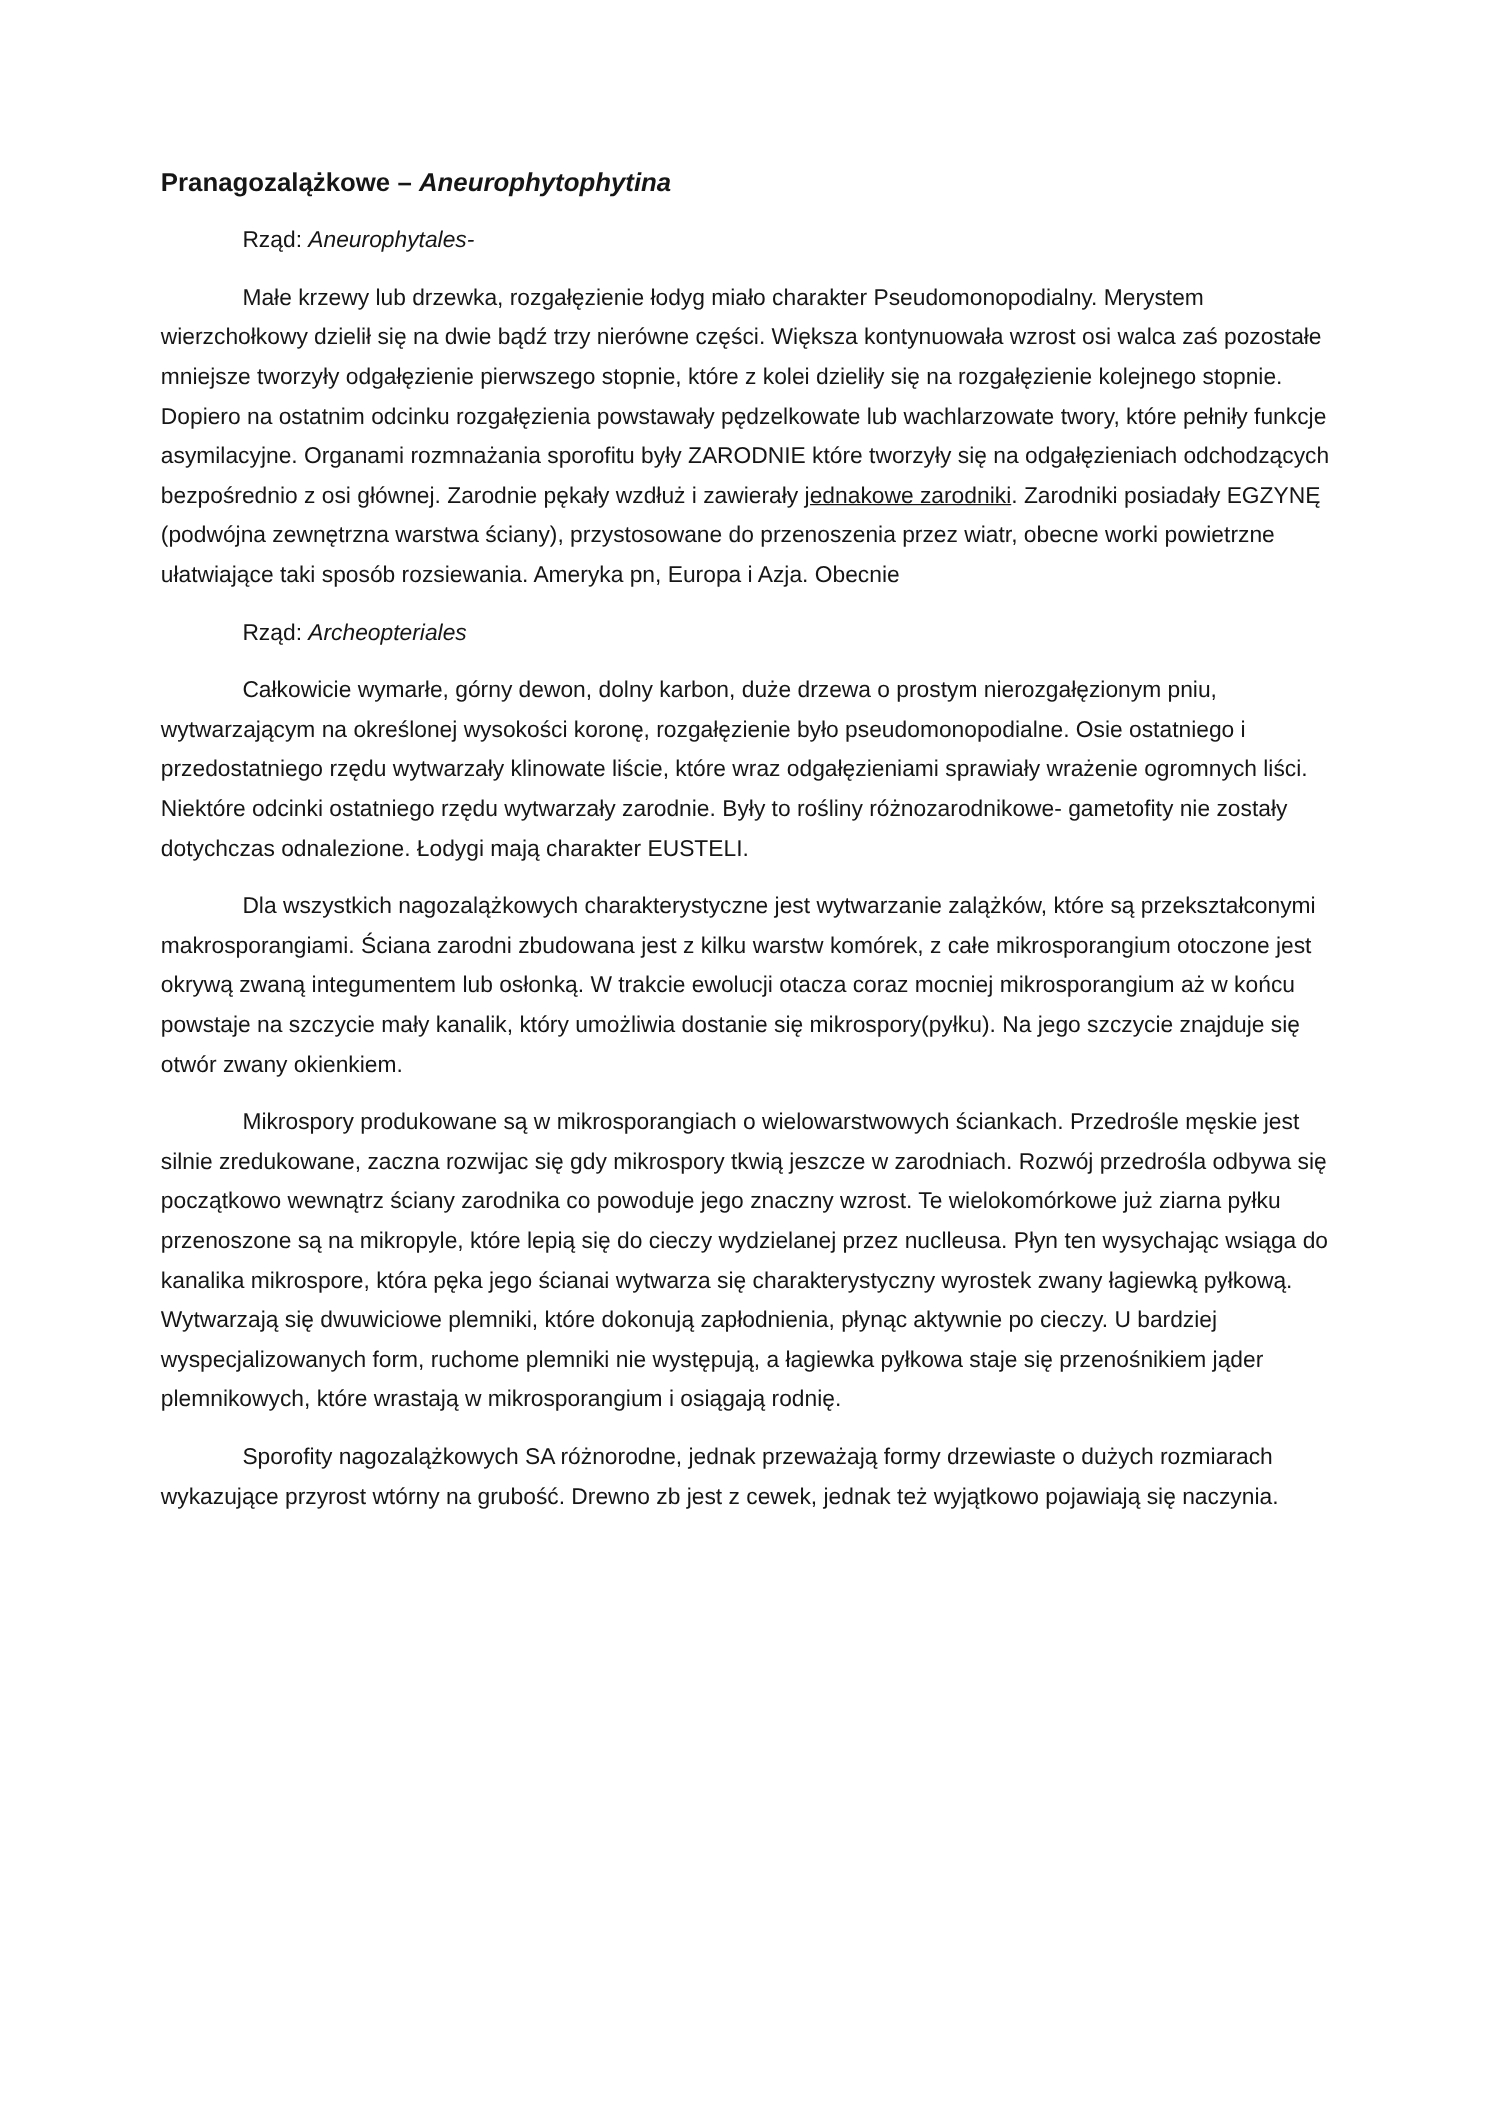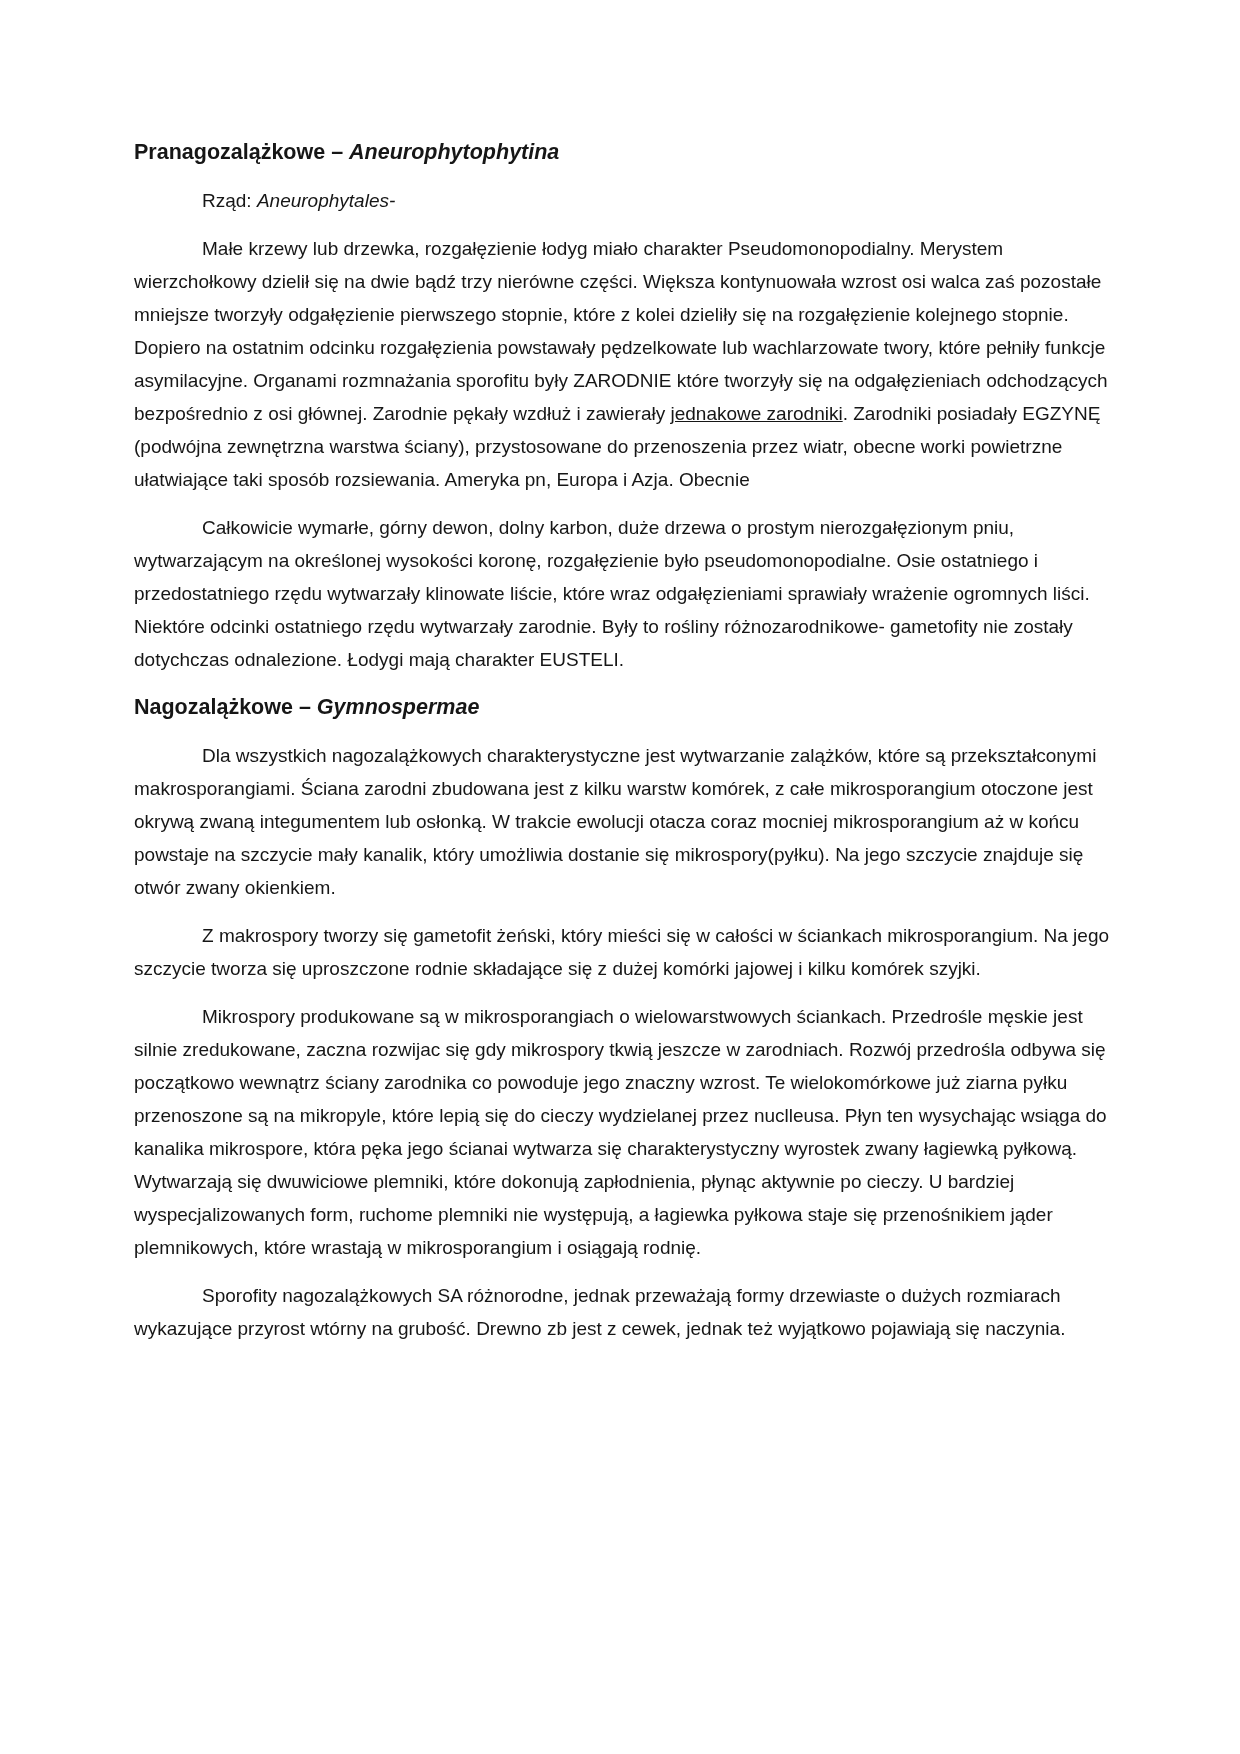--- a/index.html
+++ b/index.html
@@ -42,20 +42,19 @@
   .u { text-decoration: underline; }
 </style>
 </head>
 <body>
 
 <div class="page">
   <div>
       <h2 class="block heading"><span class="b">Pranagozalążkowe – </span><span class="b i">Aneurophytophytina</span></h2>
       <h2 class="block subheading"><span>Rząd: </span><span class="i">Aneurophytales-</span></h2>
       <p class="block paragraph"><span>Małe krzewy lub drzewka, rozgałęzienie łodyg miało charakter Pseudomonopodialny. Merystem wierzchołkowy dzielił się na dwie bądź trzy nierówne części. Większa kontynuowała wzrost osi walca zaś pozostałe mniejsze tworzyły odgałęzienie pierwszego stopnie, które z kolei dzieliły się na rozgałęzienie kolejnego stopnie. Dopiero na ostatnim odcinku rozgałęzienia powstawały pędzelkowate lub wachlarzowate twory, które pełniły funkcje asymilacyjne. Organami rozmnażania sporofitu były ZARODNIE które tworzyły się na odgałęzieniach odchodzących bezpośrednio z osi głównej. Zarodnie pękały wzdłuż i zawierały </span><span class="u">jednakowe zarodniki</span><span>. Zarodniki posiadały EGZYNĘ (podwójna zewnętrzna warstwa ściany), przystosowane do przenoszenia przez wiatr, obecne worki powietrzne ułatwiające taki sposób rozsiewania. Ameryka pn, Europa i Azja. Obecnie</span></p>
+      <h2 class="block subheading"><span>Rząd: </span><span class="i">Archeopteriales</span></h2>
       <p class="block paragraph"><span>Całkowicie wymarłe, górny dewon, dolny karbon, duże drzewa o prostym nierozgałęzionym pniu, wytwarzającym na określonej wysokości koronę, rozgałęzienie było pseudomonopodialne. Osie ostatniego i przedostatniego rzędu wytwarzały klinowate liście, które wraz odgałęzieniami sprawiały wrażenie ogromnych liści. Niektóre odcinki ostatniego rzędu wytwarzały zarodnie. Były to rośliny różnozarodnikowe- gametofity nie zostały dotychczas odnalezione. Łodygi mają charakter EUSTELI.</span></p>
-      <h2 class="block heading"><span class="b">Nagozalążkowe – </span><span class="b i">Gymnospermae</span></h2>
       <p class="block paragraph"><span>Dla wszystkich nagozalążkowych charakterystyczne jest wytwarzanie zalążków, które są przekształconymi makrosporangiami. Ściana zarodni zbudowana jest z kilku warstw komórek, z całe mikrosporangium otoczone jest okrywą zwaną integumentem lub osłonką. W trakcie ewolucji otacza coraz mocniej mikrosporangium aż w końcu powstaje na szczycie mały kanalik, który umożliwia dostanie się mikrospory(pyłku). Na jego szczycie znajduje się otwór zwany okienkiem.</span></p>
-      <p class="block paragraph"><span>Z makrospory tworzy się gametofit żeński, który mieści się w całości w ściankach mikrosporangium. Na jego szczycie tworza się uproszczone rodnie składające się z dużej komórki jajowej i kilku komórek szyjki.</span></p>
       <p class="block paragraph"><span>Mikrospory produkowane są w mikrosporangiach o wielowarstwowych ściankach. Przedrośle męskie jest silnie zredukowane, zaczna rozwijac się gdy mikrospory tkwią jeszcze w zarodniach. Rozwój przedrośla odbywa się początkowo wewnątrz ściany zarodnika co powoduje jego znaczny wzrost. Te wielokomórkowe już ziarna pyłku przenoszone są na mikropyle, które lepią się do cieczy wydzielanej przez nuclleusa. Płyn ten wysychając wsiąga do kanalika mikrospore, która pęka jego ścianai wytwarza się charakterystyczny wyrostek zwany łagiewką pyłkową. Wytwarzają się dwuwiciowe plemniki, które dokonują zapłodnienia, płynąc aktywnie po cieczy. U bardziej wyspecjalizowanych form, ruchome plemniki nie występują, a łagiewka pyłkowa staje się przenośnikiem jąder plemnikowych, które wrastają w mikrosporangium i osiągają rodnię.</span></p>
       <p class="block paragraph"><span>Sporofity nagozalążkowych SA różnorodne, jednak przeważają formy drzewiaste o dużych rozmiarach wykazujące przyrost wtórny na grubość. Drewno zb jest z cewek, jednak też wyjątkowo pojawiają się naczynia.</span></p>
     </div>
 </div>
 
 </body></html>

